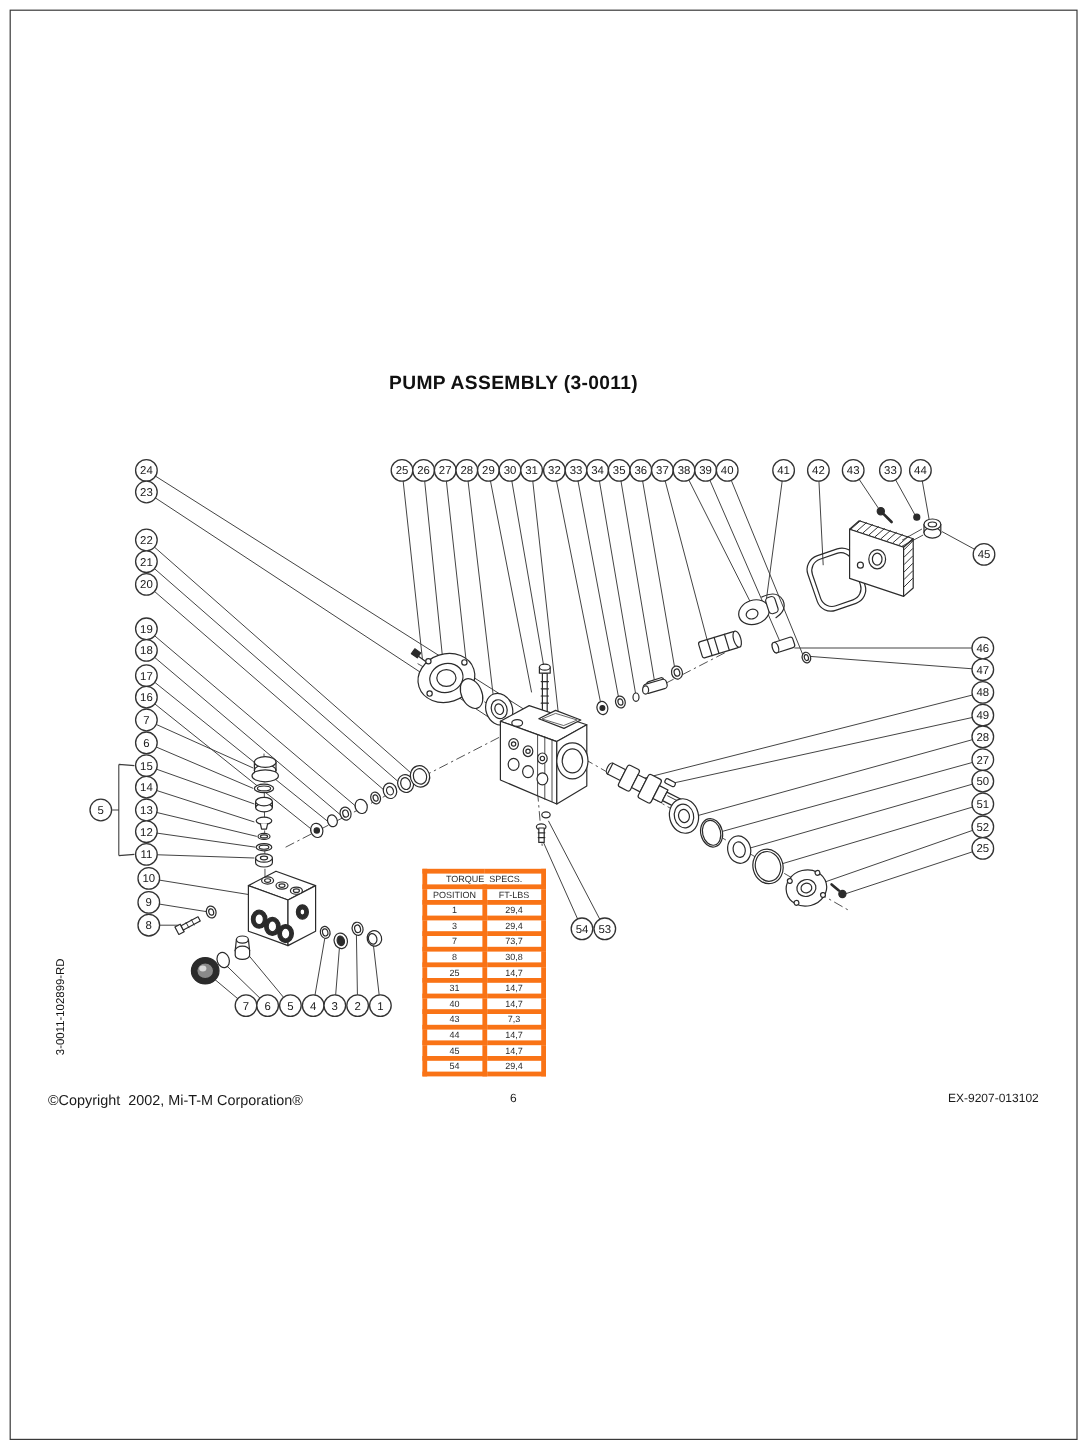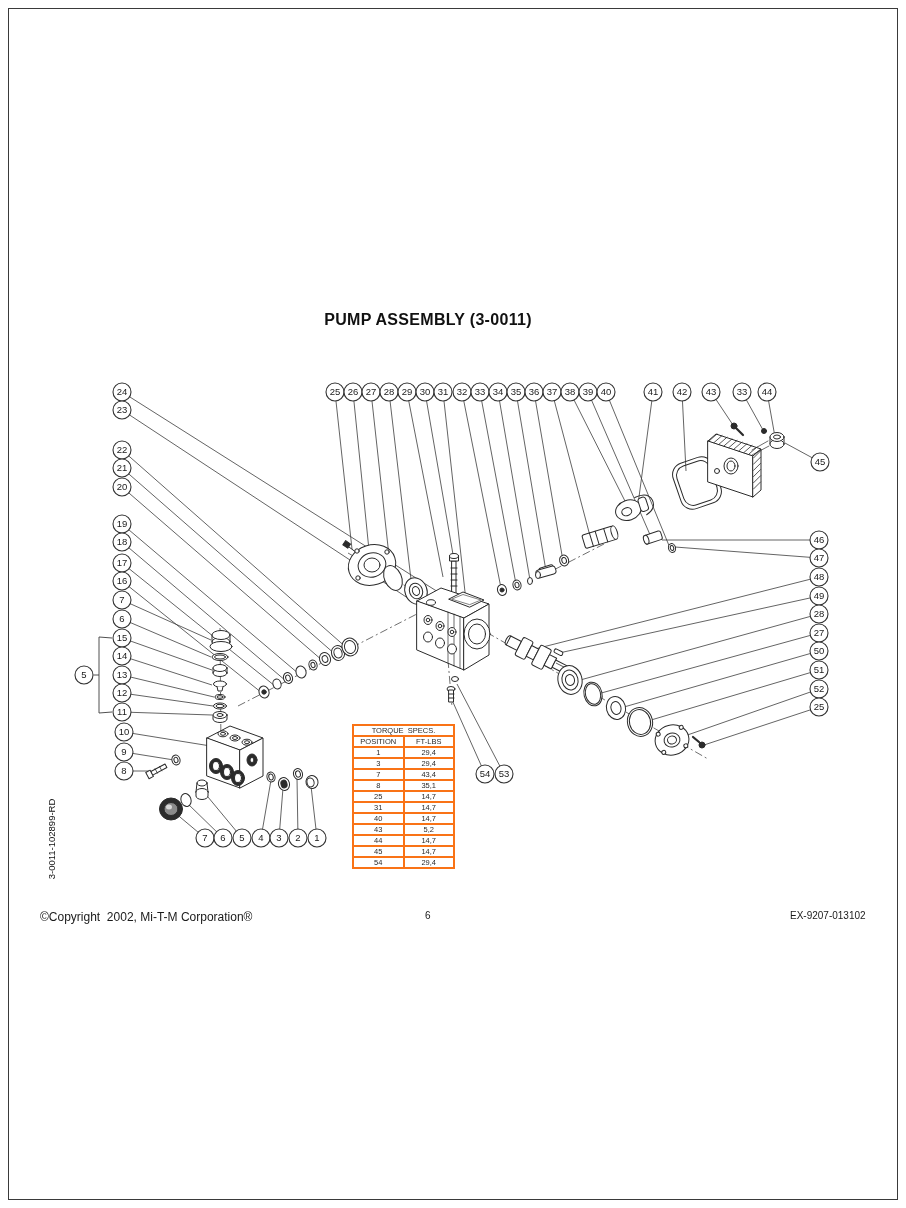--- a/index.html
+++ b/index.html
@@ -7,21 +7,21 @@
        font-family:"Liberation Sans",sans-serif;color:#1a1a1a;}
   .page-border{position:absolute;left:8px;top:8px;right:8px;bottom:8px;border:1px solid #3a3a3a;}
   .title{position:absolute;top:311px;left:0;width:856px;text-align:center;
          font-size:16px;font-weight:bold;letter-spacing:.3px;color:#111;}
   #diagram{position:absolute;left:0;top:0;}
   .leader{stroke:#3c3c3c;stroke-width:.8;}
   .balloon{fill:#fff;stroke:#333;stroke-width:1.1;}
   .btext{font-size:9.5px;fill:#1a1a1a;text-anchor:middle;font-family:"Liberation Sans",sans-serif;}
   #torque{position:absolute;left:352px;top:724px;width:103px;border-collapse:collapse;
           table-layout:fixed;font-size:7.5px;color:#2a2a2a;}
-  #torque th,#torque td{border:2px solid #f97316;text-align:center;padding:0;
+  #torque th,#torque td{border:4px solid #f97316;text-align:center;padding:0;
           height:9px;line-height:9px;font-weight:normal;white-space:pre;}
   .footer-left{position:absolute;left:40px;top:910px;font-size:12px;white-space:pre;}
   .footer-center{position:absolute;left:425px;top:910px;font-size:10px;}
   .footer-right{position:absolute;left:790px;top:910px;font-size:10px;text-align:right;}
   .side-label{position:absolute;left:51px;top:839px;transform:translate(-50%,-50%) rotate(-90deg);
           font-size:9.5px;white-space:nowrap;color:#111;}
 </style>
 </head>
 <body>
 
@@ -634,41 +634,41 @@
       <tr>
         <td>1</td>
         <td>29,4</td>
       </tr>
       <tr>
         <td>3</td>
         <td>29,4</td>
       </tr>
       <tr>
         <td>7</td>
-        <td>43,4</td>
+        <td>73,7</td>
       </tr>
       <tr>
         <td>8</td>
-        <td>35,1</td>
+        <td>30,8</td>
       </tr>
       <tr>
         <td>25</td>
         <td>14,7</td>
       </tr>
       <tr>
         <td>31</td>
         <td>14,7</td>
       </tr>
       <tr>
         <td>40</td>
         <td>14,7</td>
       </tr>
       <tr>
         <td>43</td>
-        <td>5,2</td>
+        <td>7,3</td>
       </tr>
       <tr>
         <td>44</td>
         <td>14,7</td>
       </tr>
       <tr>
         <td>45</td>
         <td>14,7</td>
       </tr>
       <tr>

